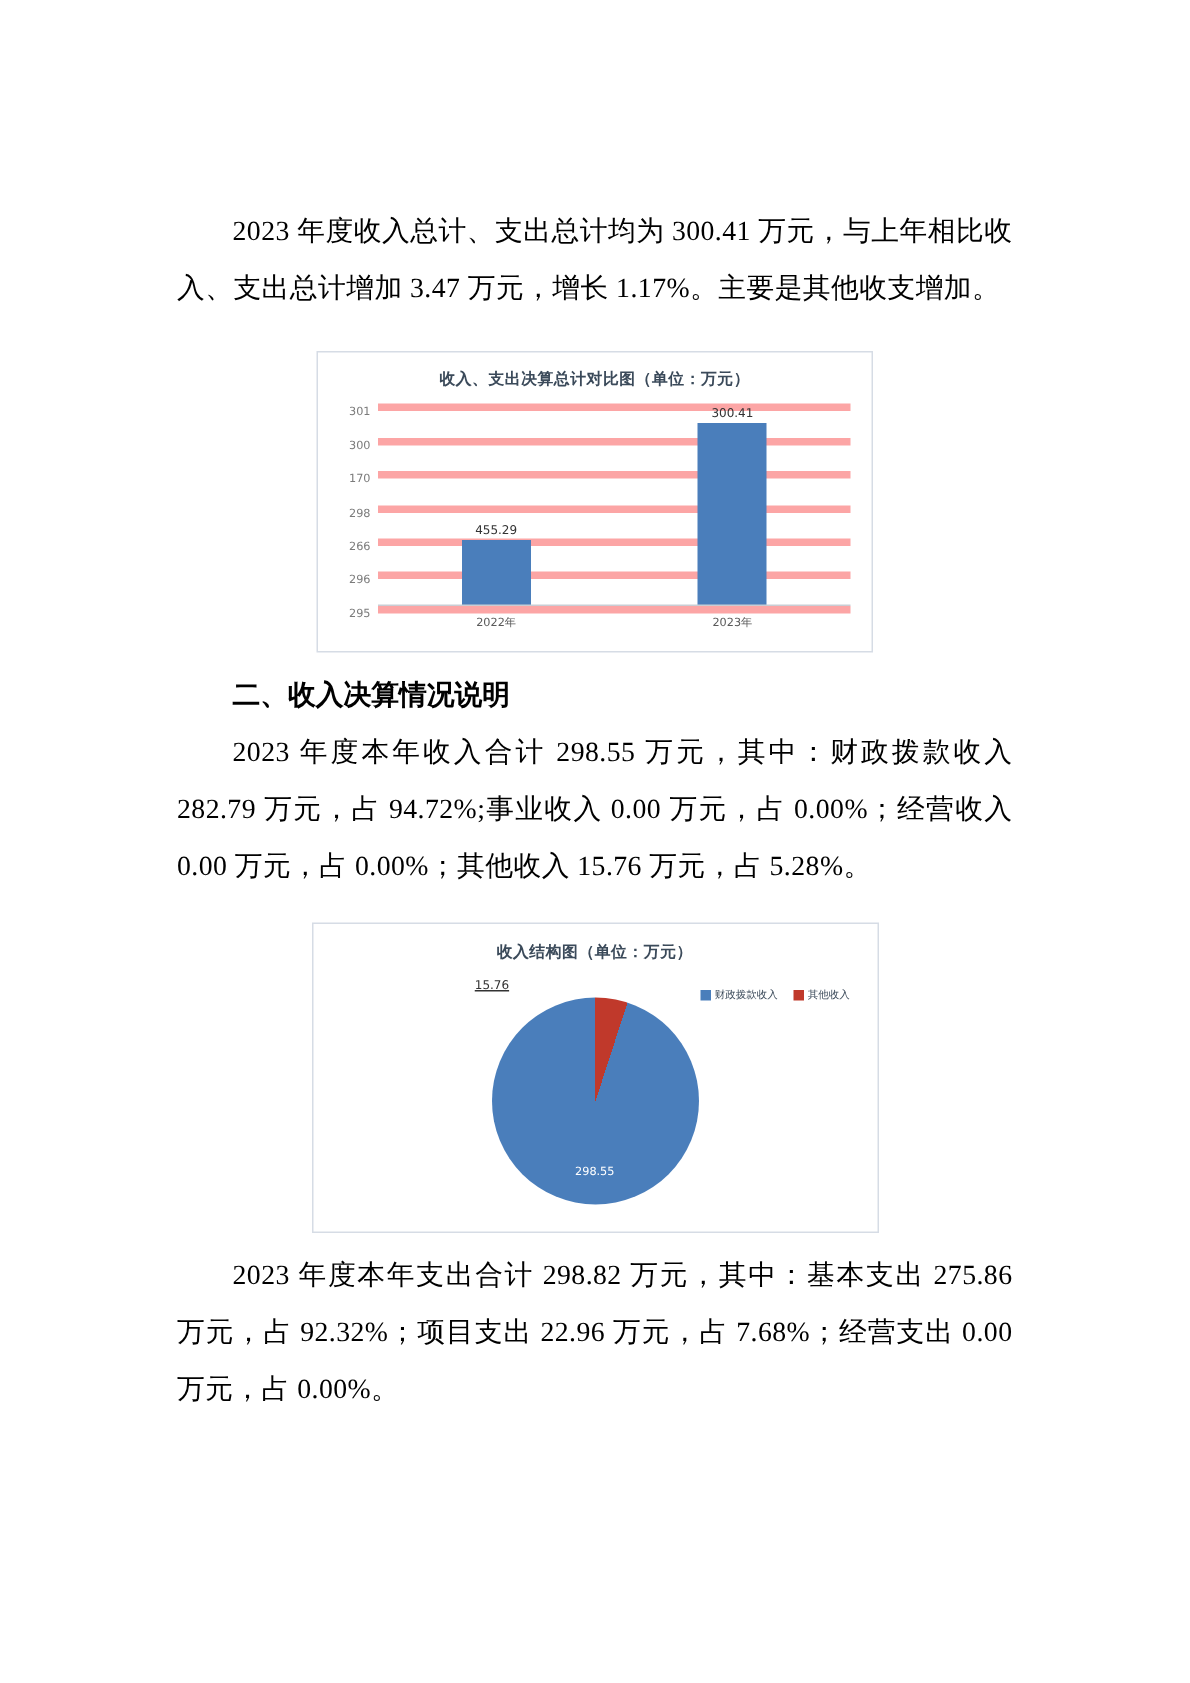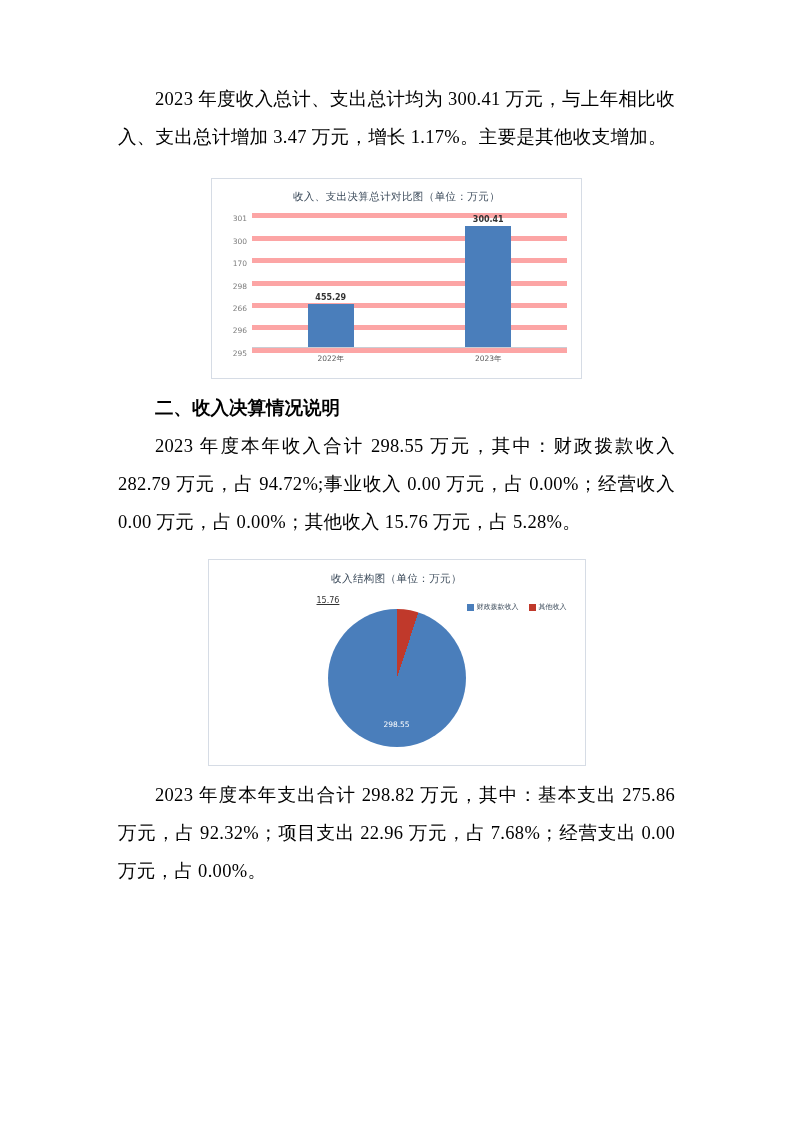--- a/index.html
+++ b/index.html
@@ -12,22 +12,23 @@
     height: 1122px;
     font-family: "Liberation Serif", "DejaVu Serif", serif;
     color: #000000;
     position: relative;
     overflow: hidden;
   }
   .page {
     width: 793px;
     height: 844px;
     box-sizing: border-box;
-    padding: 80px 118px 60px 118px;
-    position: relative;
+    padding: 104px 118px 60px 118px;
+    position: relative;
+    margin-top: 32px;
   }
   .para {
     font-size: 18.5px;
     line-height: 38px;
     text-align: justify;
     text-indent: 2em;
     letter-spacing: 0.3px;
     margin: 0;
   }
   .heading {
@@ -45,21 +46,21 @@
   .chart-box {
     border: 1px solid #d6dce5;
     background: #ffffff;
     box-sizing: border-box;
     position: relative;
     font-family: "DejaVu Sans", "Liberation Sans", sans-serif;
   }
   .chart-title {
     text-align: center;
     font-size: 10.5px;
-    font-weight: normal;
+    font-weight: bold;
     color: #3b4a5a;
     letter-spacing: .4px;
   }
 
   
   #bar-chart-box {
     width: 371px;
     height: 201px;
     margin: 12px auto 0 auto;
   }
@@ -102,21 +103,21 @@
   }
   .bar {
     width: 46px;
     background: #4a7ebb;
   }
   .bar-label {
     position: absolute;
     left: 50%;
     transform: translateX(-50%);
     font-size: 8px;
-    font-weight: bold;
+    font-weight: normal;
     color: #333;
     white-space: nowrap;
   }
   .x-label {
     position: absolute;
     top: 100%;
     left: 50%;
     transform: translateX(-50%);
     margin-top: 6px;
     font-size: 7.5px;

